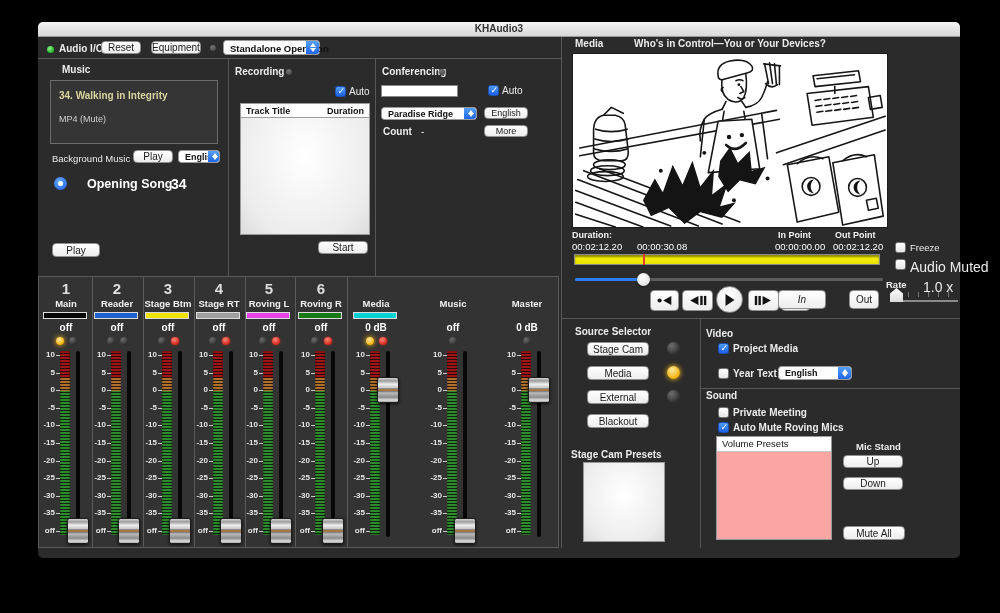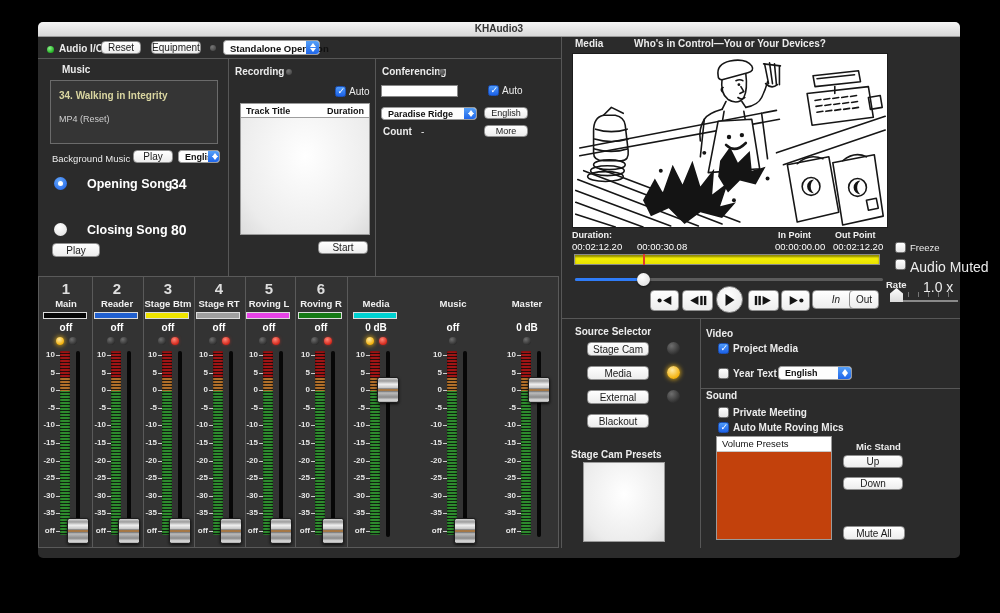--- a/index.html
+++ b/index.html
@@ -61,21 +61,21 @@
     border:1px solid #9a9a9a;box-sizing:border-box;}
   .tbl-head{position:absolute;left:0;top:0;right:0;height:13px;background:#fff;border-bottom:1px solid #9d9d9d;}
   .tbl-head span{font-size:9px;font-weight:bold;color:#111;position:absolute;top:2px;}
   .songrow .num{position:absolute;left:117px;top:0;font-size:14px;font-weight:bold;color:#fff;}
   .songrow .slabel{position:absolute;left:33px;top:1px;font-size:12.5px;font-weight:bold;color:#fff;}
   .tbtn{position:absolute;background:linear-gradient(#ffffff,#ededed);border:1px solid #8f8f8f;border-radius:4px;
     display:flex;align-items:center;justify-content:center;}
   .tbtn svg{display:block;}
   .playbtn{position:absolute;width:27px;height:27px;border-radius:50%;background:radial-gradient(circle at 45% 35%,#fff,#e3e3e3);
     border:1px solid #8f8f8f;display:flex;align-items:center;justify-content:center;box-sizing:border-box;}
-  .listbox{position:absolute;background:#c2410c;border:1px solid #9a9a9a;box-sizing:border-box;overflow:hidden;}
+  .listbox{position:absolute;background:#fca5a5;border:1px solid #9a9a9a;box-sizing:border-box;overflow:hidden;}
   .listbox .lhead{height:14px;line-height:14px;padding-left:5px;font-size:9.5px;color:#111;background:#fff;border-bottom:1px solid #c9c9c9;}
   .listbox .litem{height:13.8px;line-height:13.8px;padding-left:5px;font-size:9.5px;color:#111;
     background:linear-gradient(to right,#fff,#f1f1f1);}
   .ts-label{position:absolute;font-size:9px;font-weight:bold;color:#f2f2f2;white-space:nowrap;}
   .ts-val{position:absolute;font-size:9.5px;color:#fff;white-space:nowrap;}
 </style>
 </head>
 <body>
 
 <div class="stage">
@@ -96,38 +96,33 @@
   </div>
 
   <div class="hline" style="left:0;top:36px;width:523px;"></div>
   <div class="vline" style="left:523px;top:15px;height:511px;"></div>
   <div class="vline" style="left:190px;top:36px;height:218px;"></div>
   <div class="vline" style="left:337px;top:36px;height:218px;"></div>
 
   <div class="lbl b" style="left:24px;top:42px;">Music</div>
   <div style="position:absolute;left:12px;top:58px;width:168px;height:64px;background:#353535;border:1px solid #6b6b6b;box-sizing:border-box;">
     <div style="position:absolute;left:8px;top:9px;font-size:10px;font-weight:bold;color:#d9d5a0;">34. Walking in Integrity</div>
-    <div style="position:absolute;left:8px;top:33px;font-size:9px;color:#cfcfcf;">MP4 (Reset)</div>
+    <div style="position:absolute;left:8px;top:33px;font-size:9px;color:#cfcfcf;">MP4 (Mute)</div>
   </div>
   <div class="lbl" style="left:14px;top:131px;font-size:9.5px;">Background Music</div>
   <div class="btn" style="left:95px;top:128px;width:40px;height:13px;">Play</div>
   <div class="dd" style="left:140px;top:128px;width:42px;height:13px;">
     <span class="dtxt" style="font-size:9px;">English</span>
         <span class="step" style="width:11px;"></span>
   </div>
 
   <div class="songrow" style="position:absolute;left:16px;top:154px;width:170px;height:16px;">
     <span class="radio sel" style="left:0;top:1px;"></span>
     <span class="slabel">Opening Song</span>
     <span class="num">34</span>
-  </div>
-  <div class="songrow" style="position:absolute;left:16px;top:200px;width:170px;height:16px;">
-    <span class="radio" style="left:0;top:1px;"></span>
-    <span class="slabel">Closing Song</span>
-    <span class="num">80</span>
   </div>
   <div class="btn" style="left:14px;top:221px;width:48px;height:14px;line-height:13px;">Play</div>
 
   <div class="lbl b" style="left:197px;top:44px;">Recording</div>
   <div class="mini-led" style="left:248px;top:47px;"></div>
   <span class="cb on" style="left:297px;top:64px;"></span>
   <div class="lbl" style="left:311px;top:64px;">Auto</div>
   <div class="whitebox" style="left:202px;top:81px;width:130px;height:132px;">
     <div class="tbl-head">
       <span style="left:5px;">Track Title</span>
@@ -602,21 +597,21 @@
           <rect x="4.5" y="1" width="2.6" height="10"></rect>
           <path d="M9 1 L18 6 L9 11 Z"></path>
         </svg>
   </div>
   <div class="tbtn" style="left:743px;top:268px;width:27px;height:19px;">
     <svg width="18" height="11" viewBox="0 0 20 12" fill="#141414">
           <path d="M3 1 L12 6 L3 11 Z"></path>
           <circle cx="16" cy="6" r="2.3"></circle>
         </svg>
   </div>
-  <div class="btn" style="left:774px;top:268px;width:48px;height:19px;line-height:18px;font-style:italic;">In</div>
+  <div class="btn" style="left:740px;top:268px;width:48px;height:19px;line-height:18px;font-style:italic;">In</div>
   <div class="btn" style="left:811px;top:268px;width:30px;height:19px;line-height:18px;">Out</div>
 
   <div class="hline" style="left:523px;top:296px;width:399px;"></div>
   <div class="vline" style="left:662px;top:296px;height:230px;"></div>
   <div class="hline" style="left:662px;top:366px;width:260px;"></div>
 
   <div class="lbl b" style="left:537px;top:304px;">Source Selector</div>
   <div class="btn" style="left:549px;top:320px;width:62px;height:14px;line-height:13px;">Stage Cam</div>
   <span class="biglead led-off" style="left:629px;top:320px;"></span>
   <div class="btn" style="left:549px;top:344px;width:62px;height:14px;line-height:13px;">Media</div>

